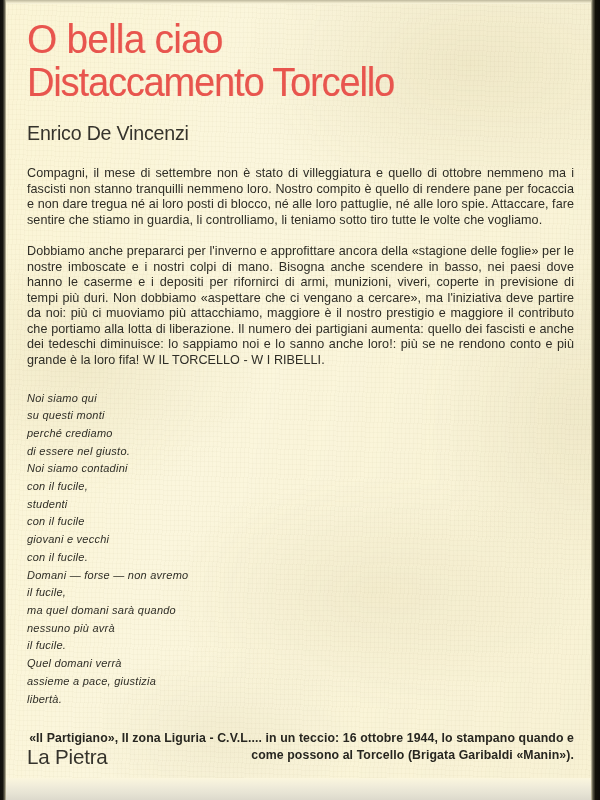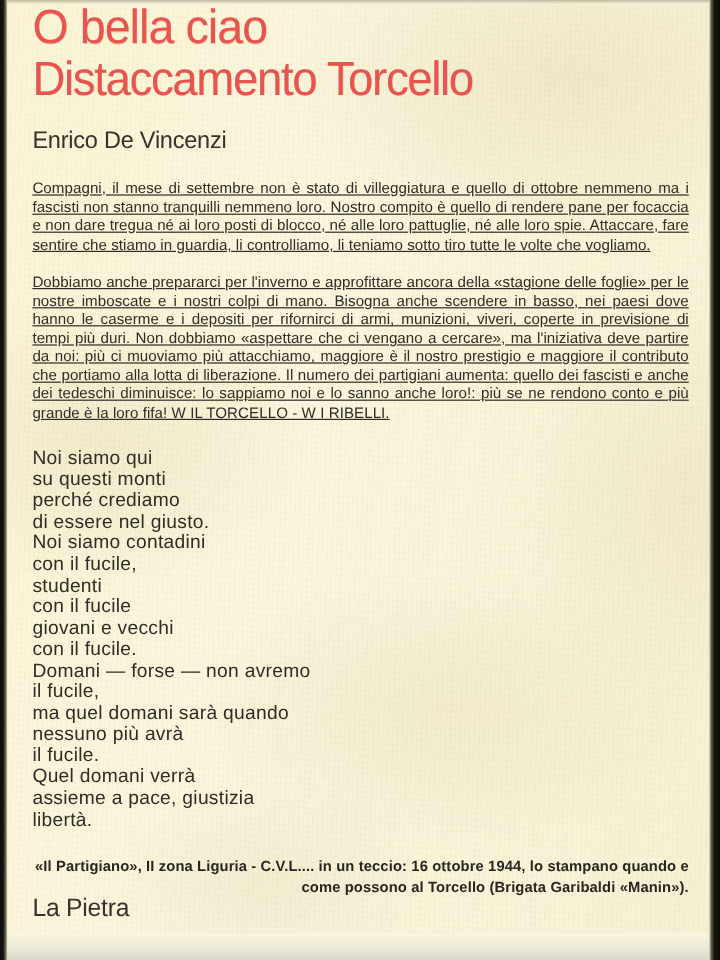--- a/index.html
+++ b/index.html
@@ -83,21 +83,21 @@
   .content {
     position: relative;
     z-index: 4;
     padding: 0 26px 0 27px;
     height: 800px;
     box-sizing: border-box;
   }
 
   
   .title-block {
-    padding-top: 2px;
+    padding-top: 18px;
   }
   .title-line {
     color: #e8554e;
     font-family: "Liberation Sans", sans-serif;
     font-weight: 400;
     font-size: 40px;
     line-height: 43px;
     letter-spacing: -0.8px;
     white-space: nowrap;
     transform: scaleX(0.97);
@@ -125,34 +125,34 @@
     margin-top: 21px;
     color: #2e2d26;
     font-size: 12.6px;
     line-height: 15.55px;
     text-align: justify;
     letter-spacing: 0.05px;
     max-width: 547px;
   }
   .prose p {
     margin: 0;
-    text-decoration: underline;
   }
   .prose p + p {
     margin-top: 16px;
   }
 
   
   .poem {
     margin-top: 21px;
     color: #2e2d26;
-    font-size: 16px;
+    font-size: 11px;
     line-height: 17.7px;
     letter-spacing: 0.25px;
     white-space: pre-line;
+    font-style: italic;
   }
 
   
   .caption {
     margin-top: 22px;
     color: #272620;
     font-size: 12.3px;
     line-height: 16.5px;
     font-weight: 700;
     letter-spacing: 0.1px;

